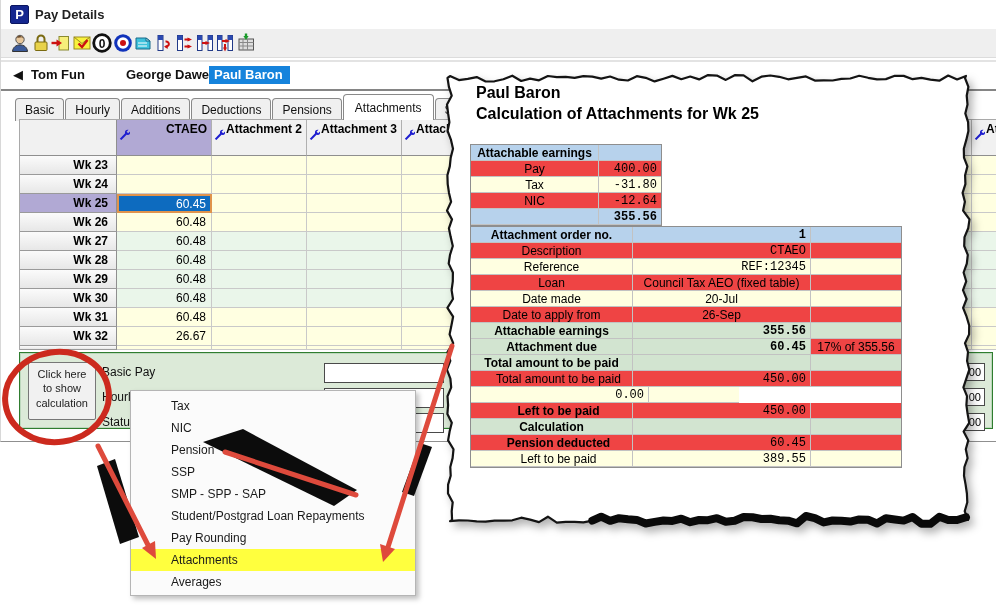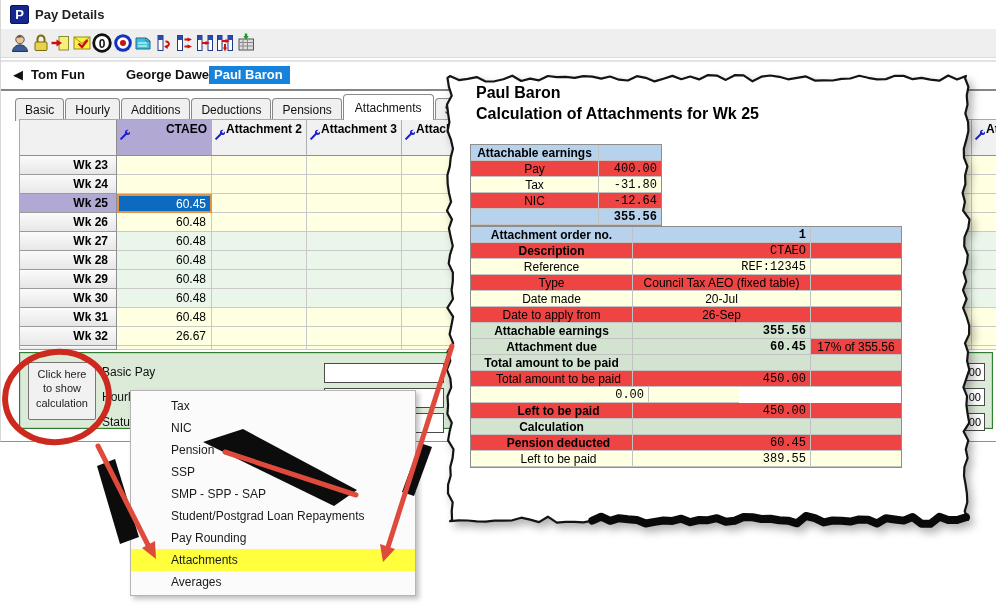--- a/index.html
+++ b/index.html
@@ -242,31 +242,31 @@
             <div class="pc bg-blue b tr" style="width: 62px;">355.56</div>
           </div>
         </div>
       <div class="ptable" id="otable" style="left:28px;top:158px;">
           <div class="prow">
             <div class="pc bg-blue b" style="width: 162px;">Attachment order no.</div>
             <div class="pc bg-blue b tr" style="width: 178px;">1</div>
             <div class="pc bg-blue" style="width: 90px;"></div>
           </div>
           <div class="prow">
-            <div class="pc bg-white" style="width: 162px; font-weight: bold;">Description</div>
+            <div class="pc bg-white" style="width: 162px;">Description</div>
             <div class="pc bg-white tr" style="width: 178px;">CTAEO</div>
             <div class="pc bg-white" style="width: 90px;"></div>
           </div>
           <div class="prow">
             <div class="pc bg-yellow" style="width: 162px;">Reference</div>
             <div class="pc bg-yellow tr" style="width: 178px;">REF:12345</div>
             <div class="pc bg-yellow" style="width: 90px;"></div>
           </div>
           <div class="prow">
-            <div class="pc bg-white" style="width: 162px;">Type</div>
+            <div class="pc bg-white" style="width: 162px;">Loan</div>
             <div class="pc bg-white tc" style="width: 178px;">Council Tax AEO (fixed table)</div>
             <div class="pc bg-white" style="width: 90px;"></div>
           </div>
           <div class="prow">
             <div class="pc bg-yellow" style="width: 162px;">Date made</div>
             <div class="pc bg-yellow tc" style="width: 178px;">20-Jul</div>
             <div class="pc bg-yellow" style="width: 90px;"></div>
           </div>
           <div class="prow">
             <div class="pc bg-white" style="width: 162px;">Date to apply from</div>

